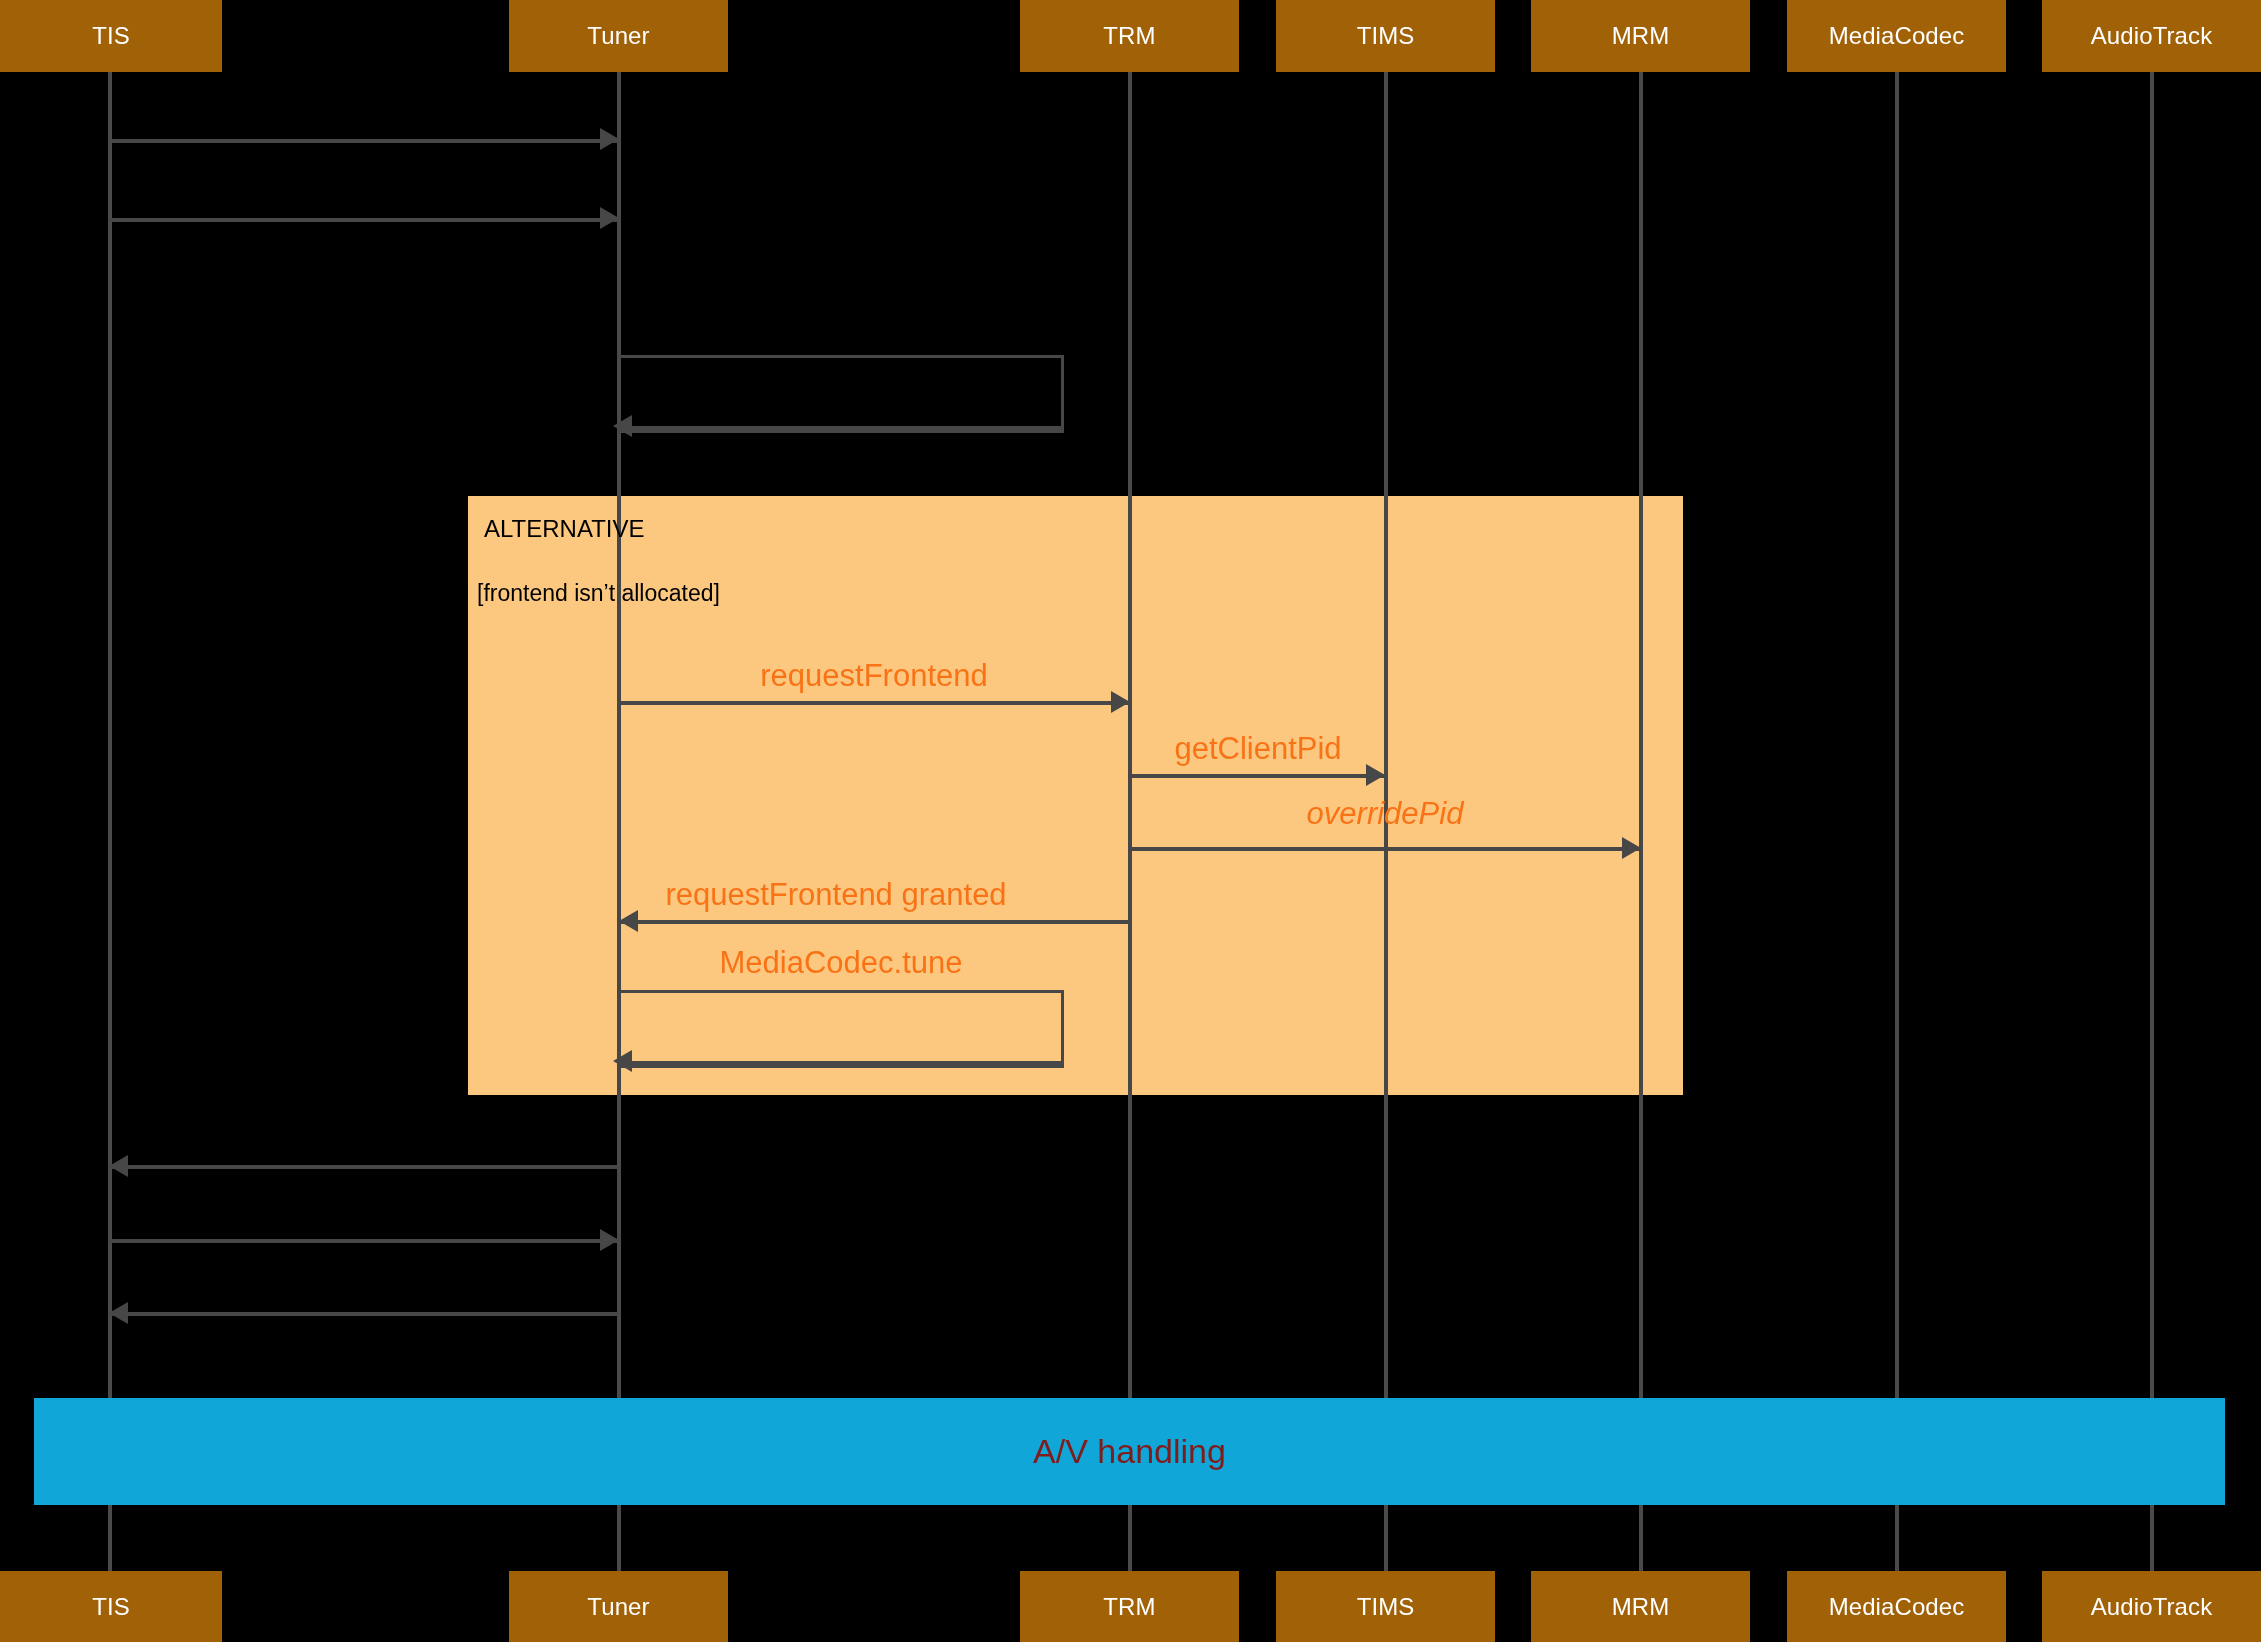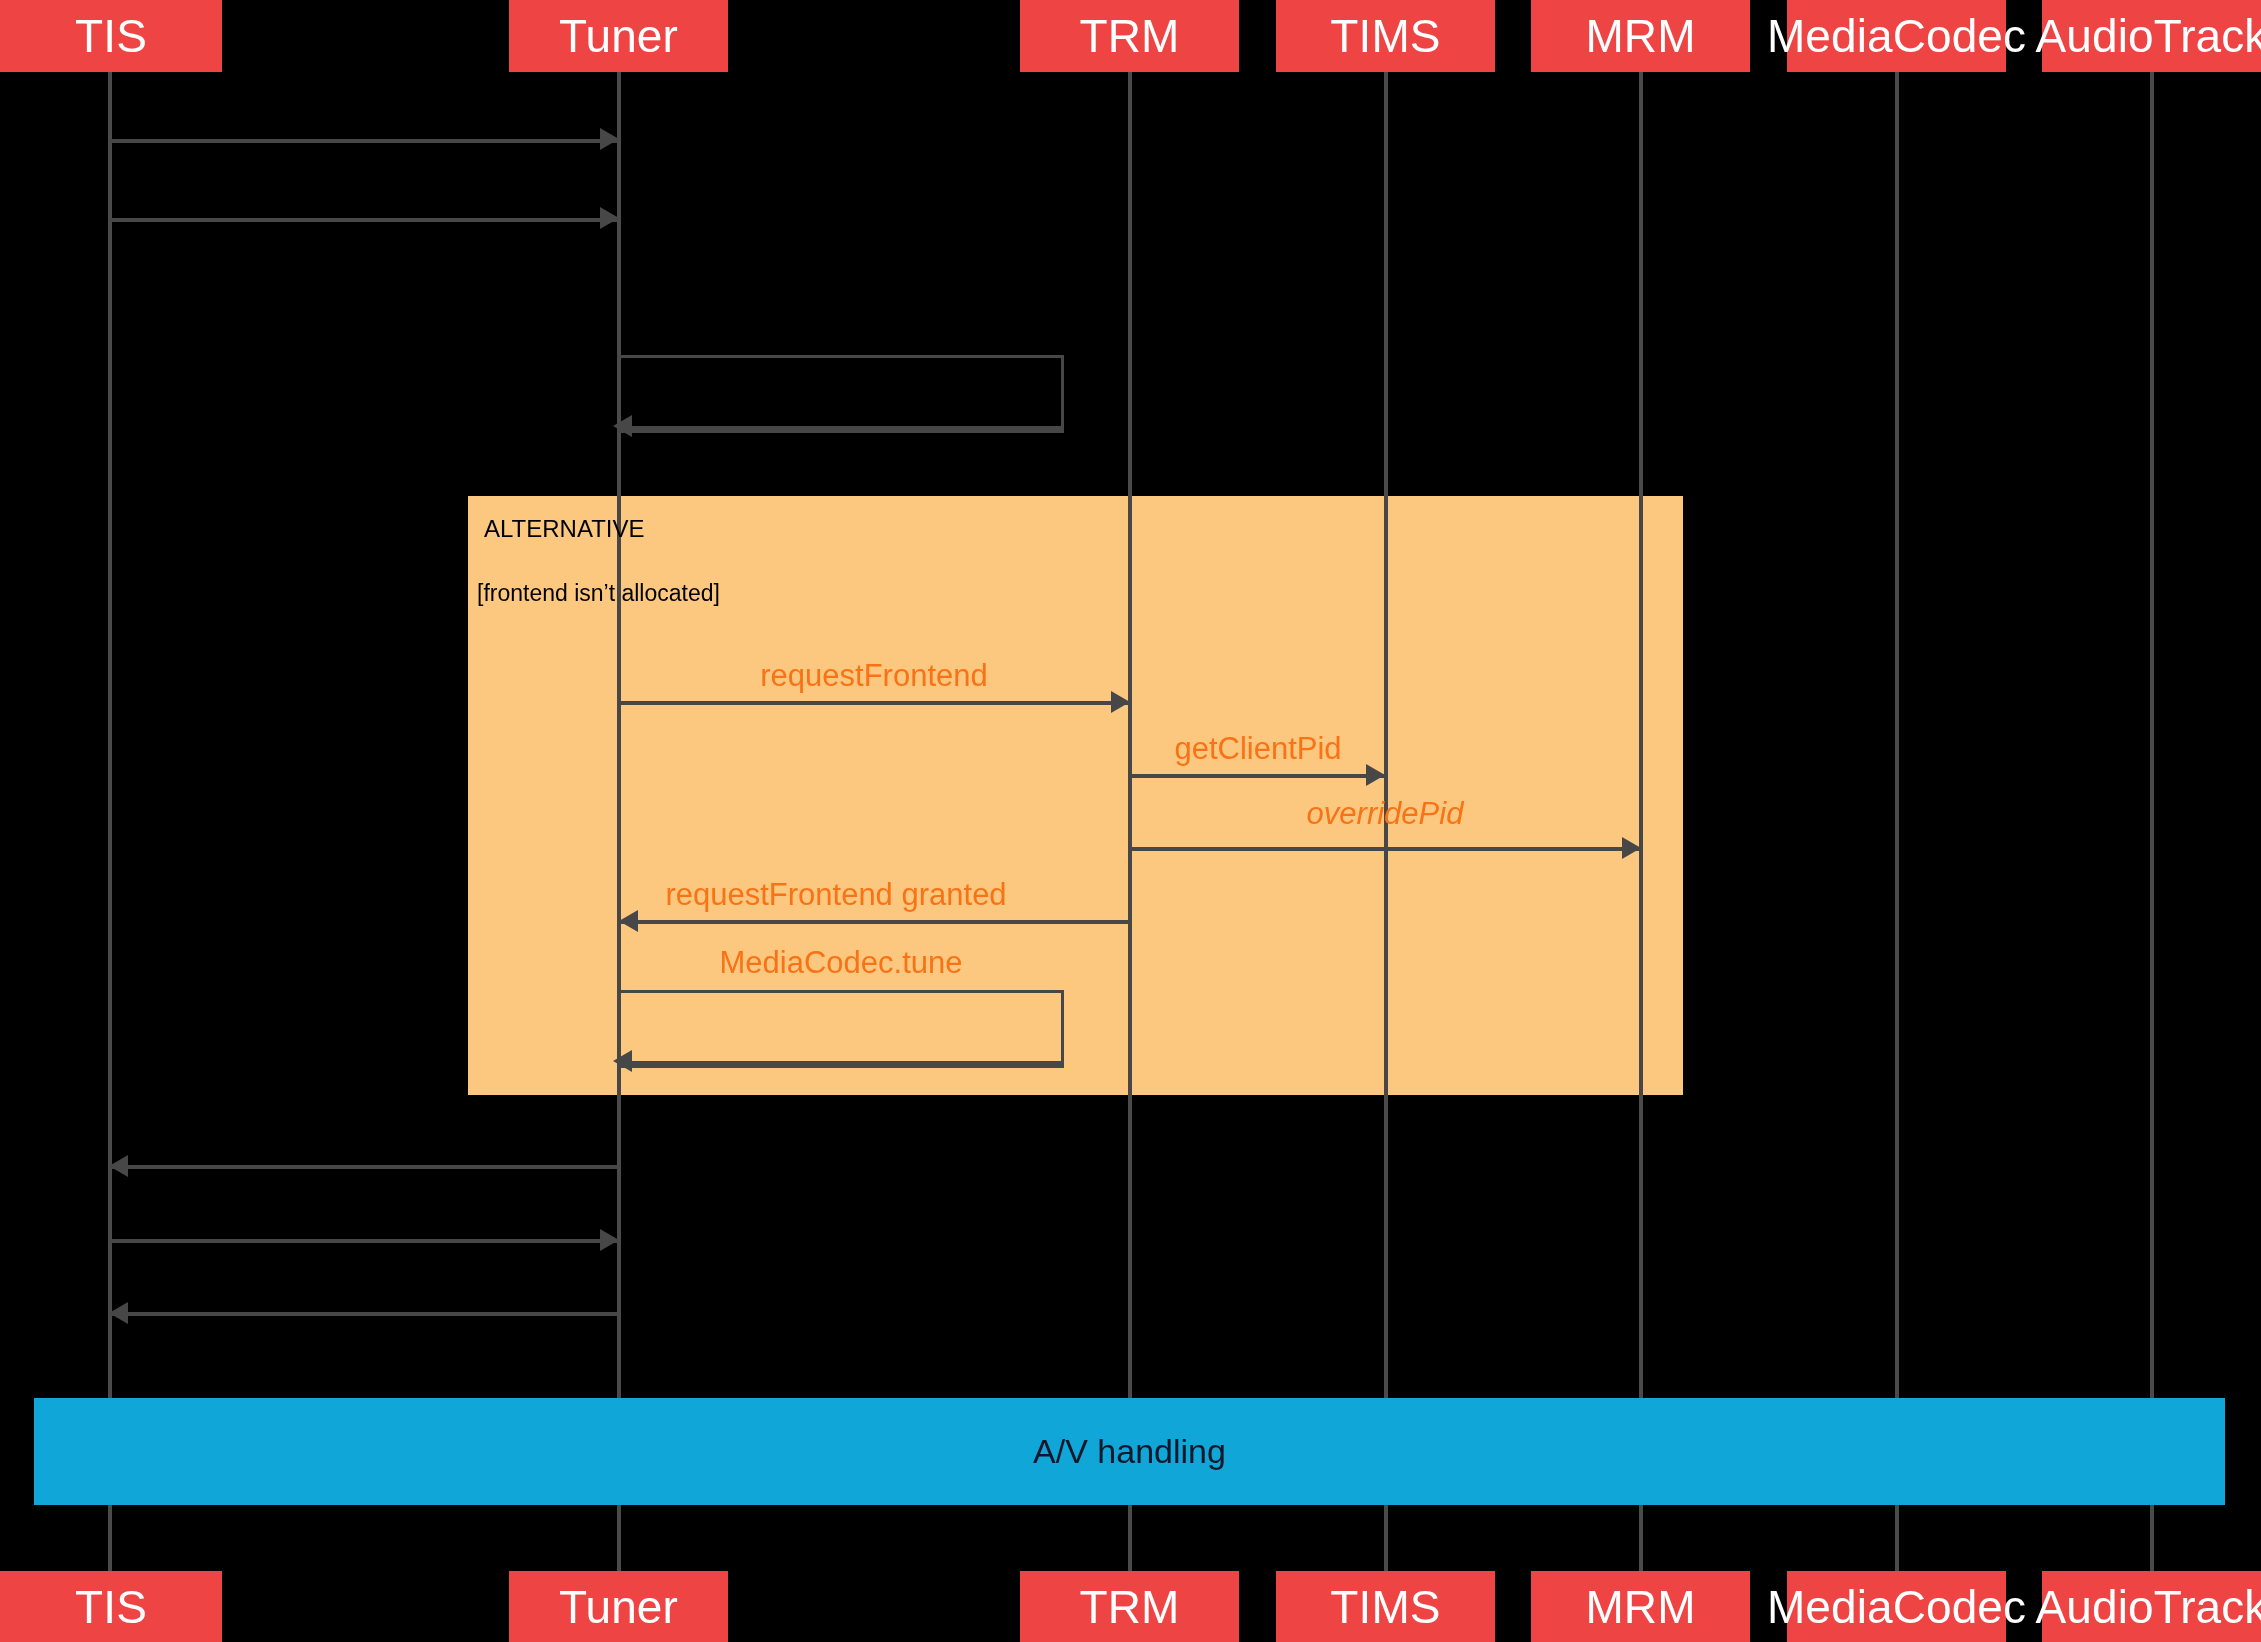--- a/index.html
+++ b/index.html
@@ -1,40 +1,40 @@
 <!DOCTYPE html>
 <html style="font-size:11.7px"><head>
 <meta charset="utf-8">
 <style>
   html,body{margin:0;padding:0;background:#000;}
   body{width:2261px;height:1642px;overflow:hidden;
        font-family:"Liberation Sans","DejaVu Sans",sans-serif;}
   #stage{position:relative;width:2261px;height:1642px;background:#000;}
 
-  .actor-box{position:absolute;background:#ef4444;color:#ffffff;
+  .actor-box{position:absolute;background:#a16207;color:#ffffff;
     display:flex;align-items:center;justify-content:center;
-    font-size:46px;line-height:1;letter-spacing:0.1px;white-space:nowrap;}
+    font-size:24px;line-height:1;letter-spacing:0.1px;white-space:nowrap;}
 
   .lifeline{position:absolute;width:3.6px;background:#4a4a4a;}
 
   .altbox{position:absolute;background:#fcc87f;}
   .alt-title{position:absolute;font-weight:normal;font-size:24px;color:#000;white-space:nowrap;}
   .alt-cond{position:absolute;font-size:23px;color:#000;white-space:nowrap;}
 
   .msg-line{position:absolute;height:3.6px;background:#474747;}
   .arrow-head{position:absolute;width:0;height:0;border-top:11.7px solid transparent;
               border-bottom:11.7px solid transparent;}
   .arrow-right{border-left:19px solid #474747;}
   .arrow-left{border-right:19px solid #474747;}
   .msg-label{position:absolute;font-size:31px;color:#f97316;white-space:nowrap;
              text-align:center;transform:translateX(-50%);}
 
   .selfbox{position:absolute;border:3.6px solid #474747;border-left:none;background:transparent;}
 
-  .avband{position:absolute;background:#11a6d8;color:#0f172a;display:flex;
+  .avband{position:absolute;background:#11a6d8;color:#7f1d1d;display:flex;
           align-items:center;justify-content:center;font-size:34px;}
 
   .vline{position:absolute;width:3.6px;background:#474747;}
 </style>
 </head>
 <body>
 
 <div id="stage">
     <div class="lifeline" style="left: 108px; top: 72px; height: 1499px;"></div>
     <div class="lifeline" style="left: 617px; top: 72px; height: 1499px;"></div>

